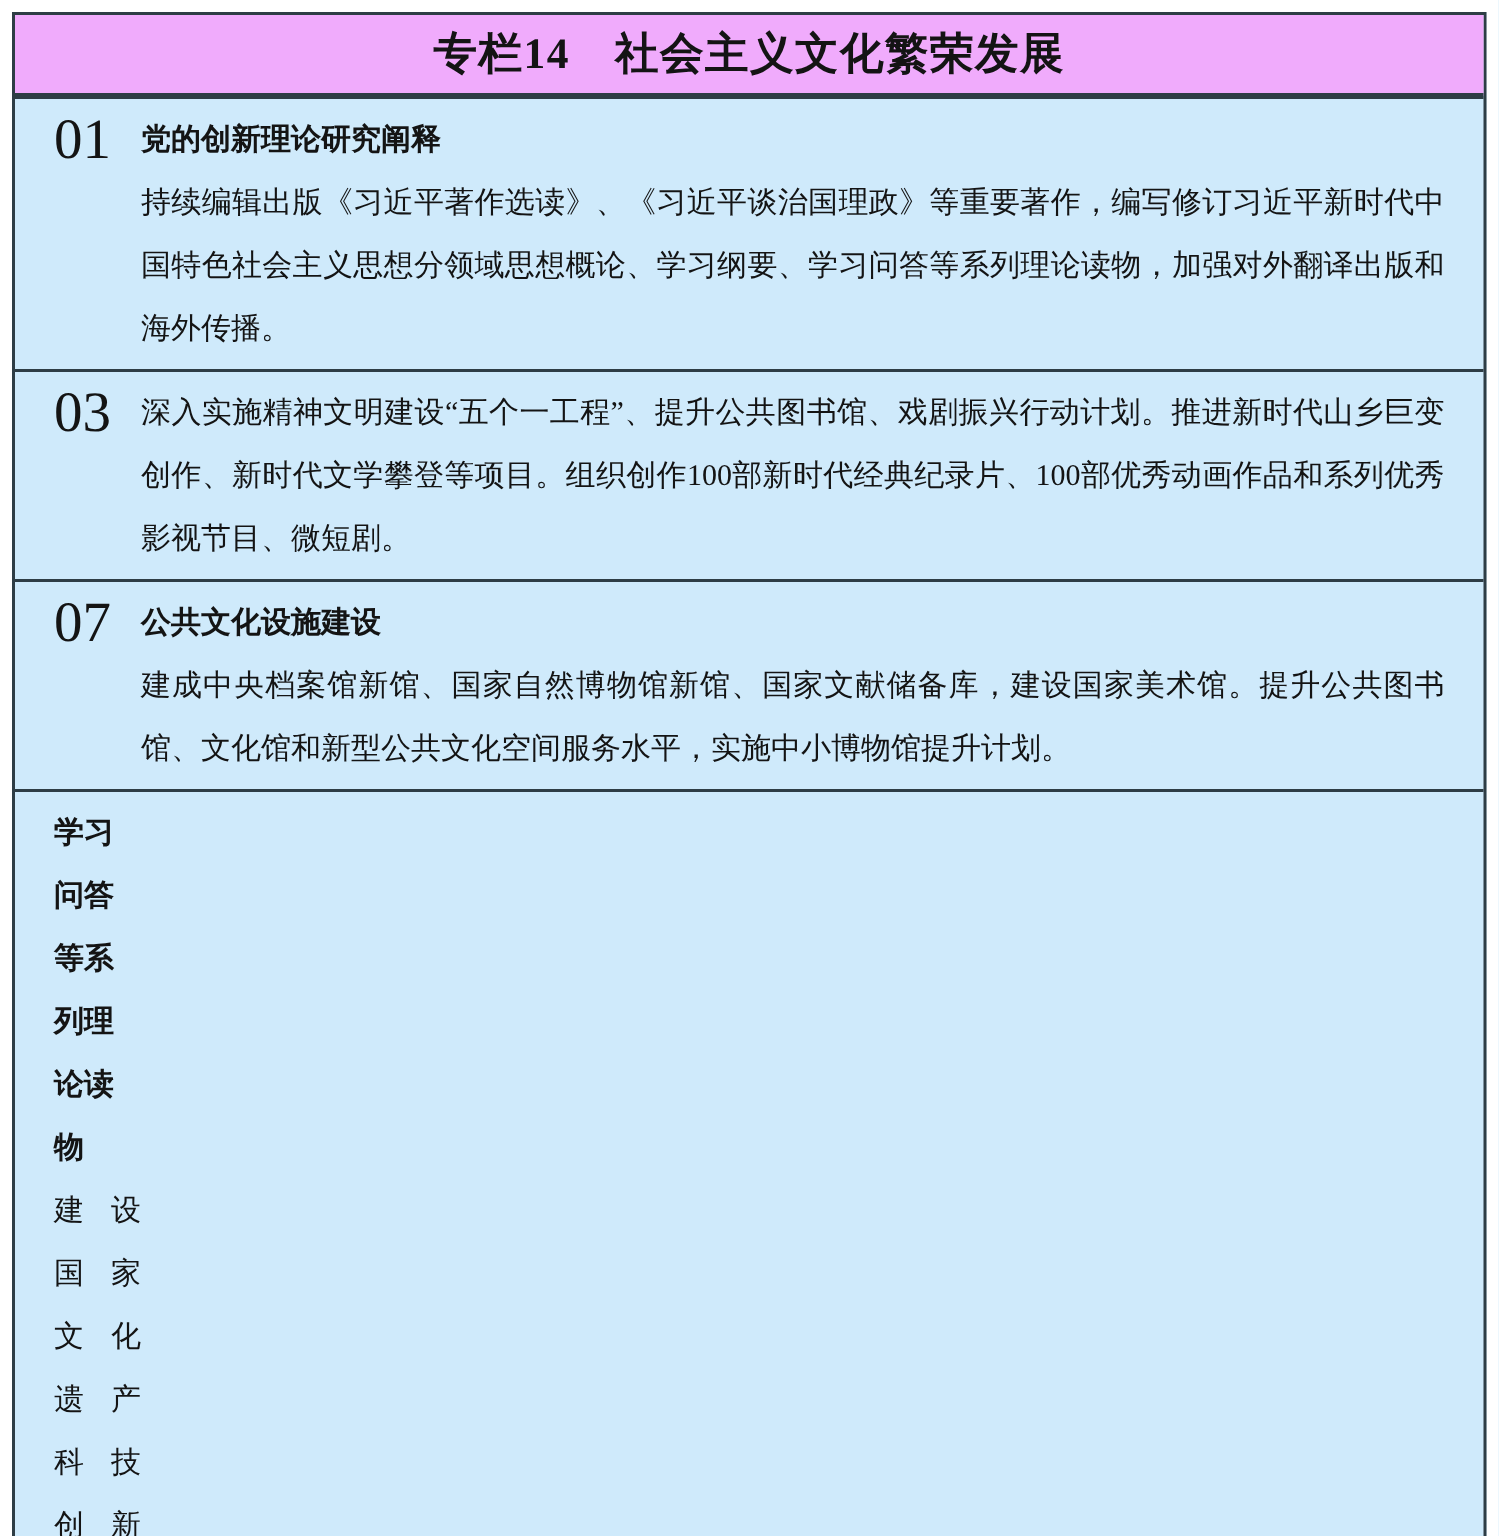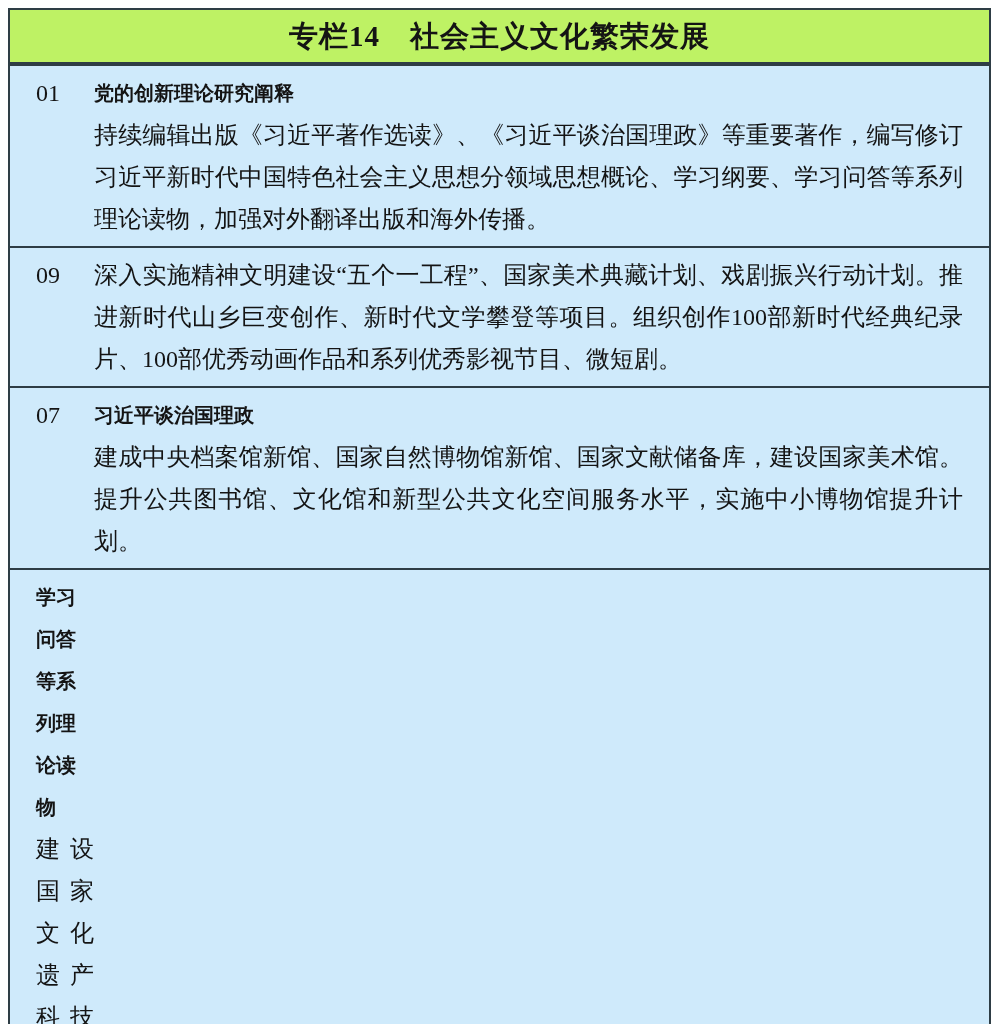--- a/index.html
+++ b/index.html
@@ -16,21 +16,21 @@
     padding: 8px;
   }
   .panel {
     box-sizing: border-box;
     width: 983px;
     min-height: 1008px;
     border: 2px solid #2e3d45;
     background: #cfeafb;
   }
   .panel-header {
-    background: #bef264;
+    background: #f0abfc;
     height: 52px;
     line-height: 52px;
     text-align: center;
     border-bottom: 2px solid #2e3d45;
   }
   .panel-title {
     font-size: 29px;
     font-weight: bold;
     color: #141414;
     letter-spacing: 1px;
@@ -38,37 +38,37 @@
   .row {
     display: grid;
     grid-template-columns: 58px 1fr;
     padding: 6px 26px 6px 26px;
     border-top: 2px solid #2e3d45;
   }
   .row:first-of-type {
     border-top: none;
   }
   .num {
-    font-size: 24px;
+    font-size: 38px;
     line-height: 42px;
     color: #141414;
     font-family: "Liberation Serif", "DejaVu Serif", serif;
   }
   .content {
     color: #141414;
   }
   .content h3 {
     margin: 0;
     font-size: 20px;
     line-height: 42px;
     font-weight: bold;
   }
   .content p {
     margin: 0;
-    font-size: 24px;
+    font-size: 20px;
     line-height: 42px;
     text-align: justify;
   }
 </style>
 </head>
 <body>
 
 <div class="page">
   <div class="panel">
 
@@ -78,30 +78,30 @@
 
     <div class="row">
       <div class="num">01</div>
       <div class="content">
         <h3>党的创新理论研究阐释</h3>
         <p>持续编辑出版《习近平著作选读》、《习近平谈治国理政》等重要著作，编写修订习近平新时代中国特色社会主义思想分领域思想概论、学习纲要、学习问答等系列理论读物，加强对外翻译出版和海外传播。</p>
       </div>
     </div>
 
     <div class="row">
-      <div class="num">09</div>
+      <div class="num">03</div>
       <div class="content">
-        <p>深入实施精神文明建设“五个一工程”、国家美术典藏计划、戏剧振兴行动计划。推进新时代山乡巨变创作、新时代文学攀登等项目。组织创作100部新时代经典纪录片、100部优秀动画作品和系列优秀影视节目、微短剧。</p>
+        <p>深入实施精神文明建设“五个一工程”、提升公共图书馆、戏剧振兴行动计划。推进新时代山乡巨变创作、新时代文学攀登等项目。组织创作100部新时代经典纪录片、100部优秀动画作品和系列优秀影视节目、微短剧。</p>
       </div>
     </div>
 
     <div class="row">
       <div class="num">07</div>
       <div class="content">
-        <h3>习近平谈治国理政</h3>
+        <h3>公共文化设施建设</h3>
         <p>建成中央档案馆新馆、国家自然博物馆新馆、国家文献储备库，建设国家美术馆。提升公共图书馆、文化馆和新型公共文化空间服务水平，实施中小博物馆提升计划。</p>
       </div>
     </div>
 
     <div class="row">
       <div class="content">
         <h3>学习问答等系列理论读物</h3>
         <p>建设国家文化遗产科技创新中心、国家夏商文明考古研究中心。文化馆和新型公共文化空间服务水平、秦直道等整体性保护。实施“中国营造”重点计划。系统推进《永乐大典》、敦煌文献、简牍文献保护整理出版。实施重要革命旧址维修和馆藏革命文物修复计划。建设国家文物资源大数据库。保护提升世界文化遗产和一批历史文化名城、街区、村镇。</p>
       </div>
     </div>

